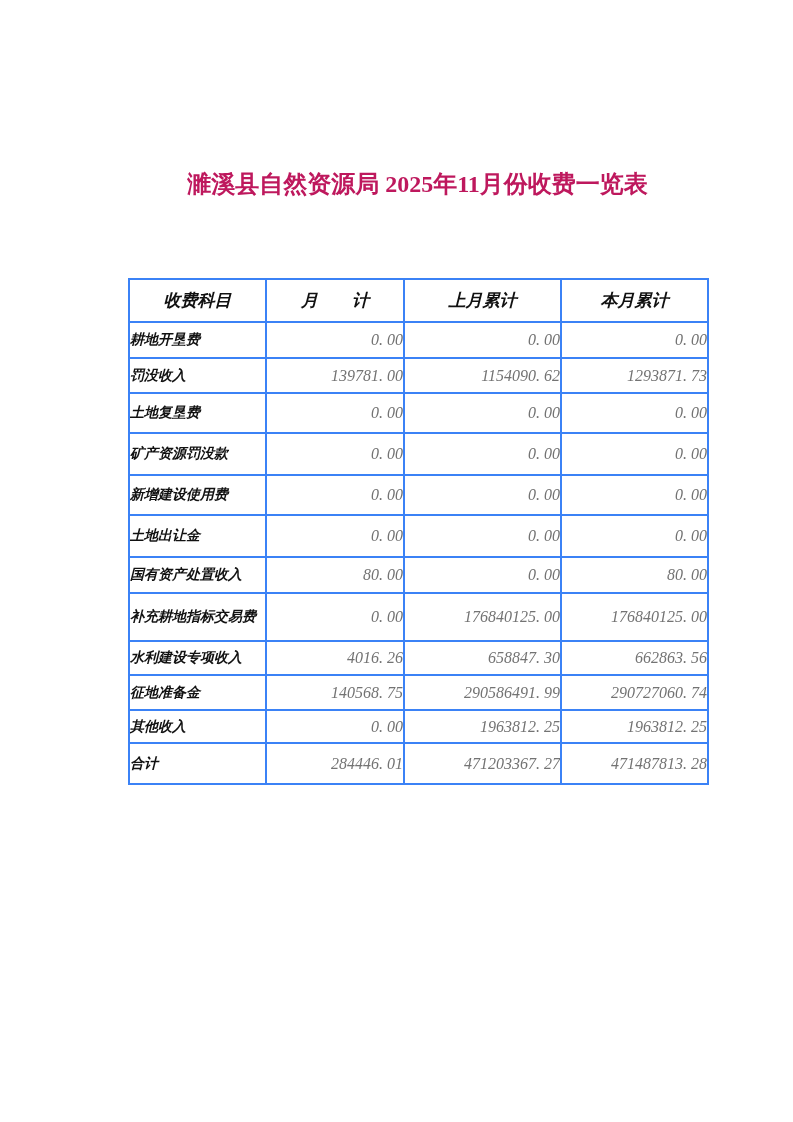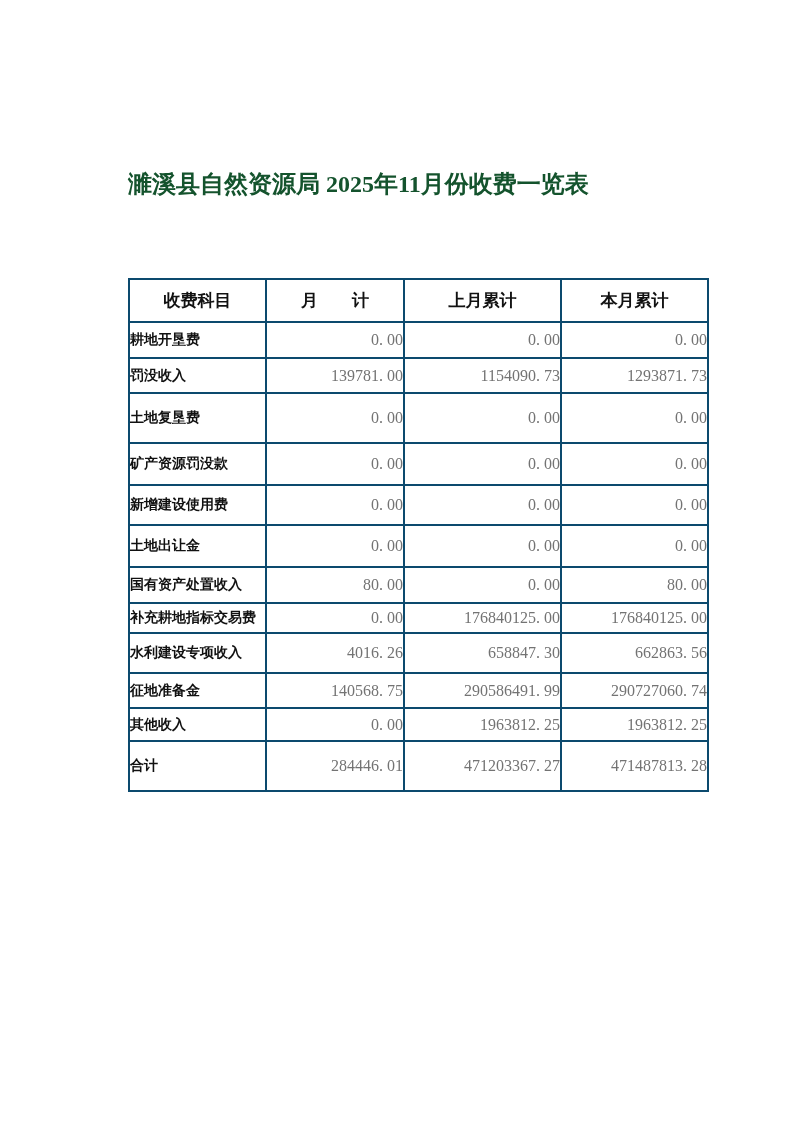--- a/index.html
+++ b/index.html
@@ -16,42 +16,43 @@
     color: #151515;
     overflow: hidden;
     margin: 0 auto;
   }
   .doc-title {
     position: absolute;
     left: 128px;
     top: 168px;
     width: 579px;
     margin: 0;
-    text-align: left;
+    text-align: center;
     font-family: "Liberation Serif", "DejaVu Serif", serif;
     font-weight: 700;
     font-size: 24px;
     line-height: 32px;
     white-space: nowrap;
-    color: #14532d;
+    color: #be185d;
   }
   table.fee-table {
     position: absolute;
     left: 128px;
     top: 278px;
     width: 579px;
     border-collapse: collapse;
     table-layout: fixed;
     background: #ffffff;
   }
   .fee-table th, .fee-table td {
-    border: 2px solid #0c4a6e;
+    border: 2px solid #3b82f6;
     overflow: hidden;
     vertical-align: middle;
     padding: 0;
+    font-style: italic;
   }
   .fee-table thead tr { height: 43px; }
   .fee-table th {
     font-family: "Liberation Sans", "DejaVu Sans", sans-serif;
     font-weight: 700;
     font-size: 17px;
     text-align: center;
     white-space: pre;
     color: #111111;
   }
@@ -69,30 +70,30 @@
     font-weight: 400;
     font-size: 16px;
     text-align: right;
     padding-right: 10px;
     white-space: pre;
     color: #737373;
   }
   
   .fee-table tbody tr:nth-child(1)  { height: 36px; }
   .fee-table tbody tr:nth-child(2)  { height: 35px; }
-  .fee-table tbody tr:nth-child(3)  { height: 50px; }
+  .fee-table tbody tr:nth-child(3)  { height: 40px; }
   .fee-table tbody tr:nth-child(4)  { height: 42px; }
   .fee-table tbody tr:nth-child(5)  { height: 40px; }
   .fee-table tbody tr:nth-child(6)  { height: 42px; }
   .fee-table tbody tr:nth-child(7)  { height: 36px; margin-left: 48px; }
-  .fee-table tbody tr:nth-child(8)  { height: 30px; }
-  .fee-table tbody tr:nth-child(9)  { height: 40px; }
+  .fee-table tbody tr:nth-child(8)  { height: 48px; }
+  .fee-table tbody tr:nth-child(9)  { height: 34px; }
   .fee-table tbody tr:nth-child(10) { height: 35px; }
   .fee-table tbody tr:nth-child(11) { height: 33px; }
-  .fee-table tbody tr:nth-child(12) { height: 50px; }
+  .fee-table tbody tr:nth-child(12) { height: 41px; }
 </style>
 </head>
 <body>
 
 <div class="page">
   <h1 class="doc-title">濉溪县自然资源局 2025年11月份收费一览表</h1>
 
   <table class="fee-table">
     <colgroup>
       <col style="width:137px">
@@ -111,21 +112,21 @@
     <tbody>
         <tr>
           <td class="subject-cell">耕地开垦费</td>
           <td class="amount-cell">0. 00</td>
           <td class="amount-cell">0. 00</td>
           <td class="amount-cell">0. 00</td>
         </tr>
         <tr>
           <td class="subject-cell">罚没收入</td>
           <td class="amount-cell">139781. 00</td>
-          <td class="amount-cell">1154090. 73</td>
+          <td class="amount-cell">1154090. 62</td>
           <td class="amount-cell">1293871. 73</td>
         </tr>
         <tr>
           <td class="subject-cell">土地复垦费</td>
           <td class="amount-cell">0. 00</td>
           <td class="amount-cell">0. 00</td>
           <td class="amount-cell">0. 00</td>
         </tr>
         <tr>
           <td class="subject-cell">矿产资源罚没款</td>

